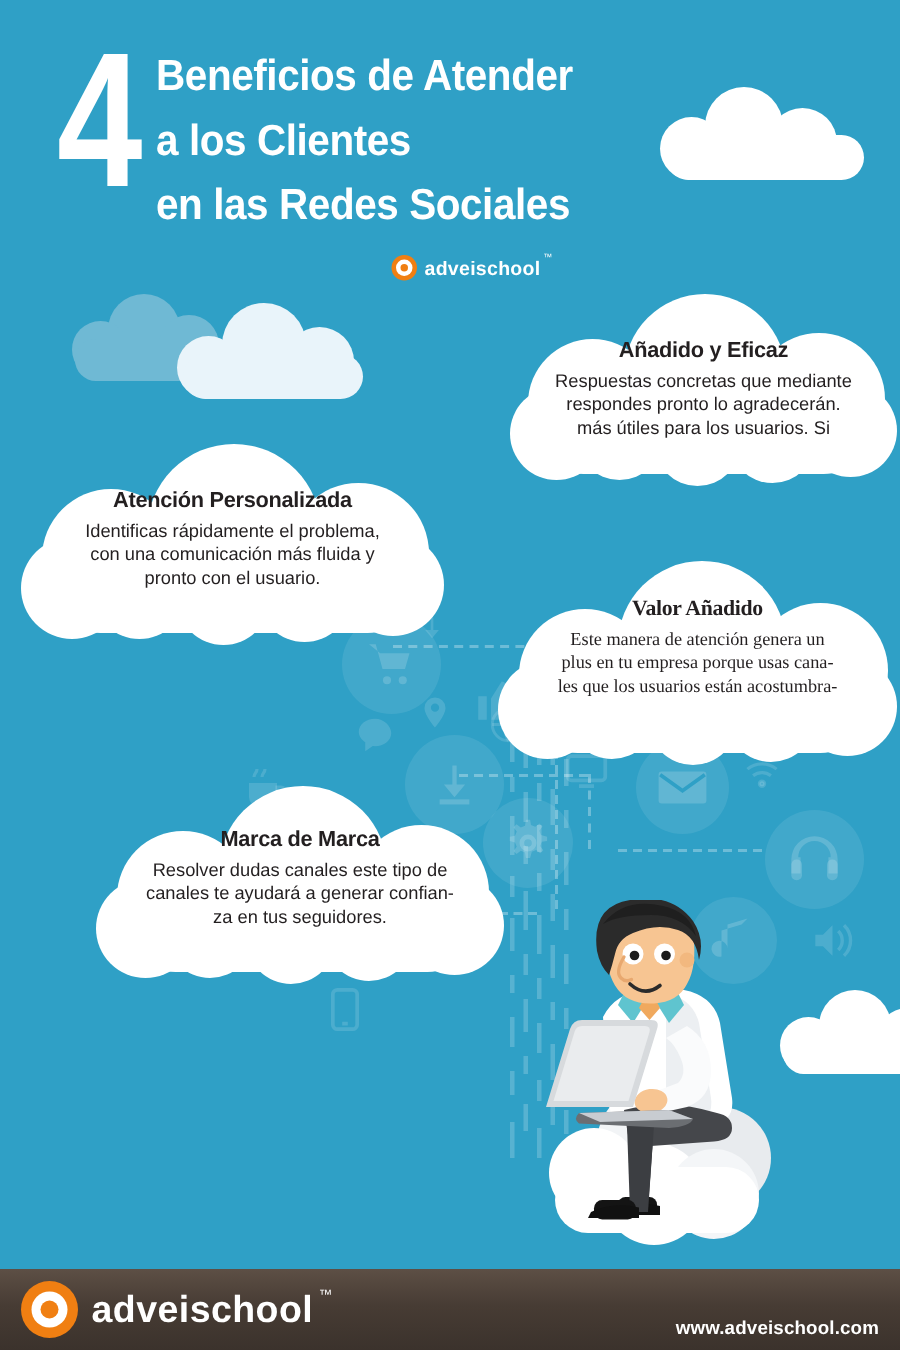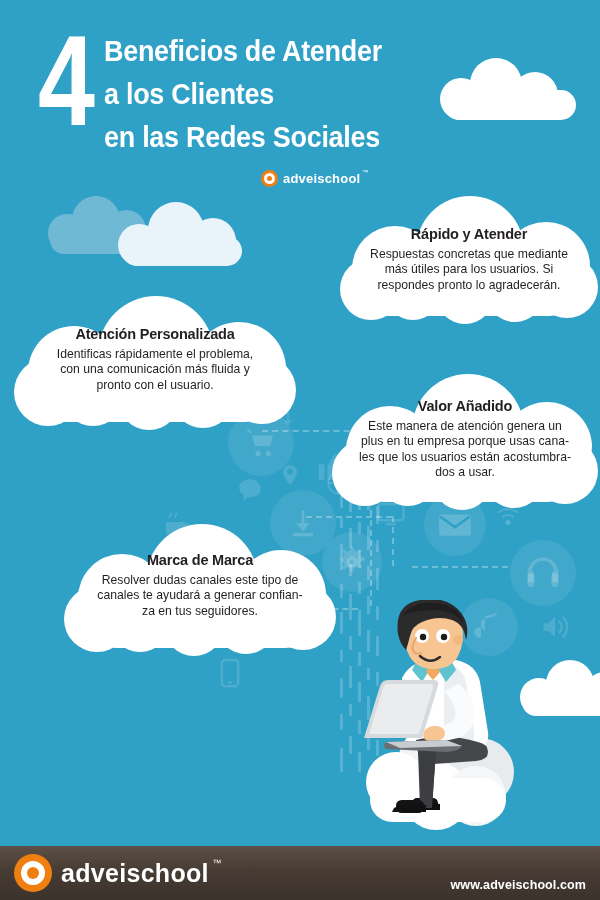--- a/index.html
+++ b/index.html
@@ -358,25 +358,25 @@
       <b style="left:12px;top:30px;width:86px;height:86px;"></b>
       <b style="left:162px;top:26px;width:88px;height:88px;"></b>
       <b style="left:0px;top:62px;width:62px;height:62px;"></b>
       <b style="left:196px;top:60px;width:62px;height:62px;"></b>
       <b style="left:44px;top:66px;width:58px;height:58px;"></b>
       <b style="left:96px;top:70px;width:58px;height:58px;"></b>
       <b style="left:146px;top:68px;width:58px;height:58px;"></b>
       <b style="left:18px;top:58px;width:222px;height:62px;border-radius:34px;"></b>
     </div>
     <div class="cl-content" style="top:30px;padding:0 16px;">
-      <div class="cl-title">Rápido y Atender</div>
+      <div class="cl-title">Añadido y Eficaz</div>
       <div class="cl-body">
         <div>Respuestas concretas que mediante</div>
+        <div>respondes pronto lo agradecerán.</div>
         <div>más útiles para los usuarios. Si</div>
-        <div>respondes pronto lo agradecerán.</div>
       </div>
     </div>
   </div>
 
   <div class="textcloud" style="left:14px;top:296px;width:282px;height:130px;">
     <div class="cl-shape">
       <b style="left:84px;top:0px;width:116px;height:116px;"></b>
       <b style="left:14px;top:30px;width:92px;height:92px;"></b>
       <b style="left:178px;top:26px;width:94px;height:94px;"></b>
       <b style="left:0px;top:62px;width:68px;height:68px;"></b>
@@ -389,39 +389,38 @@
     <div class="cl-content" style="top:30px;padding:0 16px;">
       <div class="cl-title">Atención Personalizada</div>
       <div class="cl-body">
         <div>Identificas rápidamente el problema,</div>
         <div>con una comunicación más fluida y</div>
         <div>pronto con el usuario.</div>
       </div>
     </div>
   </div>
 
-  <div class="textcloud" style="left:332px;top:374px;width:266px;height:136px;">
+  <div class="textcloud" style="left:332px;top:374px;width:266px;height:136px;font-family:Liberation Serif, serif;">
     <div class="cl-shape">
       <b style="left:80px;top:0px;width:112px;height:112px;"></b>
       <b style="left:14px;top:32px;width:88px;height:88px;"></b>
       <b style="left:170px;top:28px;width:90px;height:90px;"></b>
       <b style="left:0px;top:66px;width:66px;height:66px;"></b>
       <b style="left:200px;top:64px;width:66px;height:66px;"></b>
       <b style="left:46px;top:72px;width:60px;height:60px;"></b>
       <b style="left:100px;top:76px;width:60px;height:60px;"></b>
       <b style="left:152px;top:74px;width:60px;height:60px;"></b>
       <b style="left:20px;top:62px;width:228px;height:66px;border-radius:36px;"></b>
     </div>
     <div class="cl-content" style="top:24px;padding:0 12px;">
       <div class="cl-title">Valor Añadido</div>
       <div class="cl-body">
         <div>Este manera de atención genera un</div>
         <div>plus en tu empresa porque usas cana-</div>
         <div>les que los usuarios están acostumbra-</div>
-        <div>dos a usar.</div>
       </div>
     </div>
   </div>
 
   <div class="textcloud" style="left:64px;top:524px;width:272px;height:128px;">
     <div class="cl-shape">
       <b style="left:82px;top:0px;width:112px;height:112px;"></b>
       <b style="left:14px;top:30px;width:88px;height:88px;"></b>
       <b style="left:172px;top:26px;width:90px;height:90px;"></b>
       <b style="left:0px;top:62px;width:66px;height:66px;"></b>

